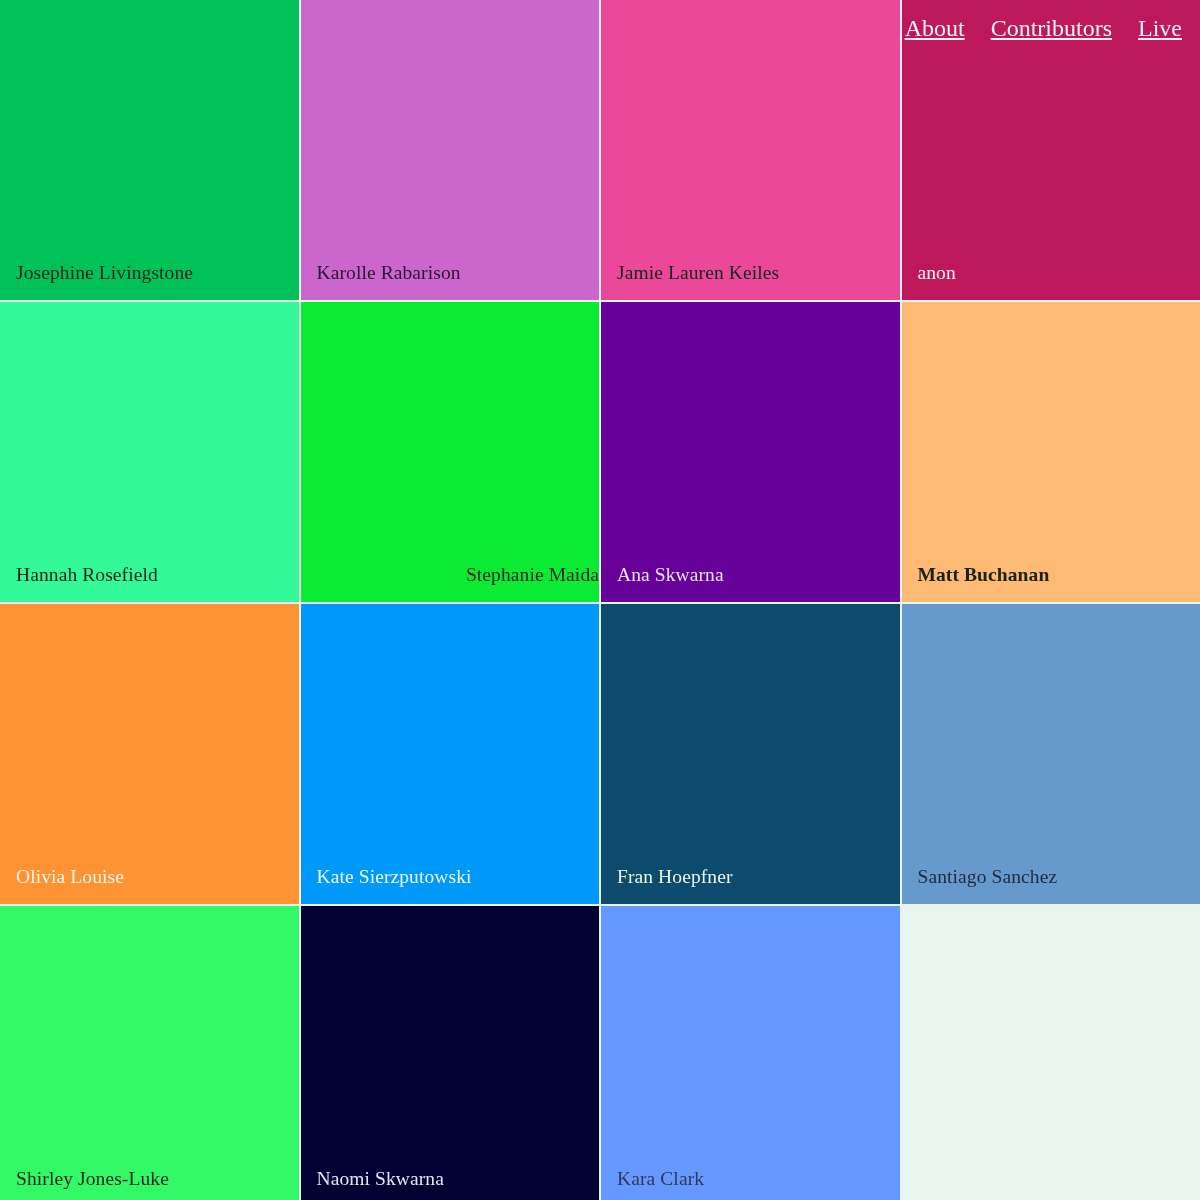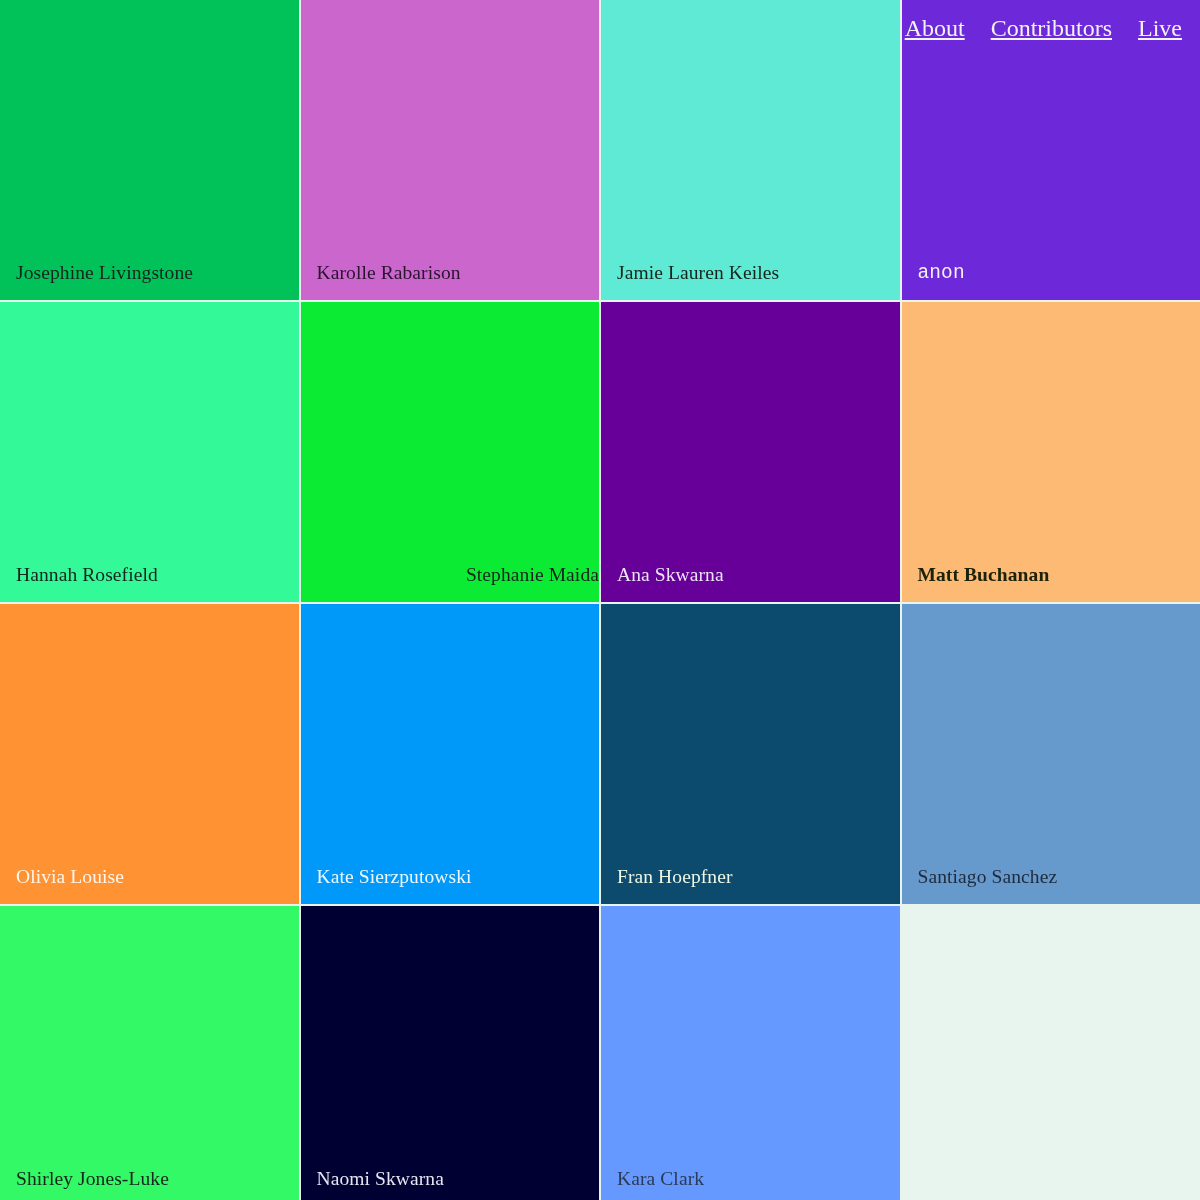--- a/index.html
+++ b/index.html
@@ -78,24 +78,24 @@
 
 <div id="app">
 
   <div id="grid" style="background: rgb(232, 245, 238); grid-template-columns: repeat(4, 1fr);">
       <div class="cell" style="background: rgb(0, 194, 89);">
         <span class="cell-label" style="color: rgb(21, 37, 28);">Josephine Livingstone</span>
       </div>
       <div class="cell" style="background: rgb(203, 102, 204);">
         <span class="cell-label" style="color: rgb(42, 20, 48);">Karolle Rabarison</span>
       </div>
-      <div class="cell" style="background: #5eead4; justify-content: flex-end;">
+      <div class="cell" style="background: #ec4899; justify-content: flex-end;">
         <span class="cell-label" style="color: rgb(21, 37, 28);">Jamie Lauren Keiles</span>
       </div>
-      <div class="cell" style="background: #6d28d9; font-family: Liberation Mono, monospace;">
+      <div class="cell" style="background: #be185d;">
         <span class="cell-label" style="color: rgb(242, 242, 242);">anon</span>
       </div>
       <div class="cell" style="background: rgb(51, 249, 153);">
         <span class="cell-label" style="color: rgb(21, 37, 28);">Hannah Rosefield</span>
       </div>
       <div class="cell" style="background: rgb(12, 235, 51); text-align: right;">
         <span class="cell-label" style="color: rgb(21, 37, 28);">Stephanie Maida</span>
       </div>
       <div class="cell" style="background: rgb(102, 0, 153);">
         <span class="cell-label" style="color: rgb(236, 228, 245);">Ana Skwarna</span>

